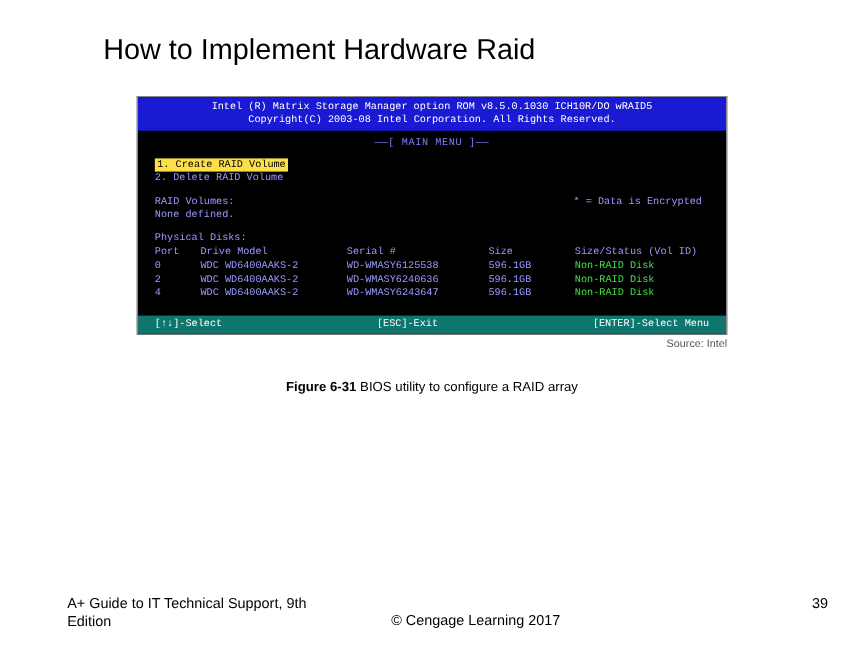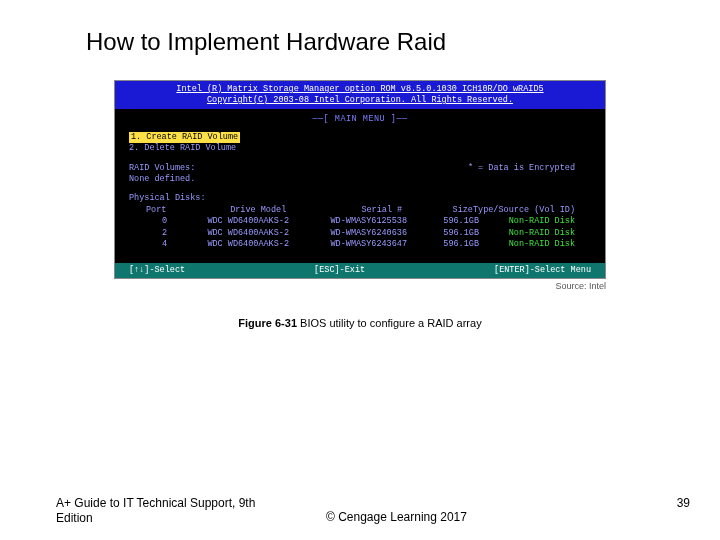--- a/index.html
+++ b/index.html
@@ -29,21 +29,20 @@
     color: #9a9aff;
     line-height: 1.35;
   }
   .bios-header {
     background: #1a1ad4;
     color: #fff;
     text-align: center;
     padding: 3px 4px;
     font-size: 8.5px;
     line-height: 1.3;
-    text-decoration: underline;
   }
   .section-label {
     text-align: center;
     color: #7e7eff;
     margin: 5px 0 4px 0;
     letter-spacing: 0.5px;
   }
   .section-label::before,
   .section-label::after {
     color: #7e7eff;
@@ -58,22 +57,21 @@
     flex: 1;
     white-space: nowrap;
   }
   .menu-sel {
     background: #fde047;
     color: #000;
     display: inline-block;
     padding: 0 2px;
   }
   .disk-area {
-    padding: 2px 30px 6px 14px;
-    text-align: right;
+    padding: 2px 20px 6px 14px;
   }
   .disk-row {
     display: flex;
     white-space: pre;
   }
   .col-port  { width: 38px; }
   .col-model { width: 122px; }
   .col-serial{ width: 118px; }
   .col-size  { width: 72px; }
   .col-type  { flex: 1; }
@@ -148,21 +146,21 @@
     <div class="disk-row">
       <span>None defined.</span>
     </div>
     <div style="height:8px"></div>
     <div class="disk-row">Physical Disks:</div>
     <div class="disk-row">
       <span class="col-port">Port</span>
       <span class="col-model">Drive Model</span>
       <span class="col-serial">Serial #</span>
       <span class="col-size">Size</span>
-      <span class="col-type">Type/Source (Vol ID)</span>
+      <span class="col-type">Size/Status (Vol ID)</span>
     </div>
     <div class="disk-row">
       <span class="col-port">0</span>
       <span class="col-model">WDC WD6400AAKS-2</span>
       <span class="col-serial">WD-WMASY6125538</span>
       <span class="col-size">596.1GB</span>
       <span class="col-type green">Non-RAID Disk</span>
     </div>
     <div class="disk-row">
       <span class="col-port">2</span>

